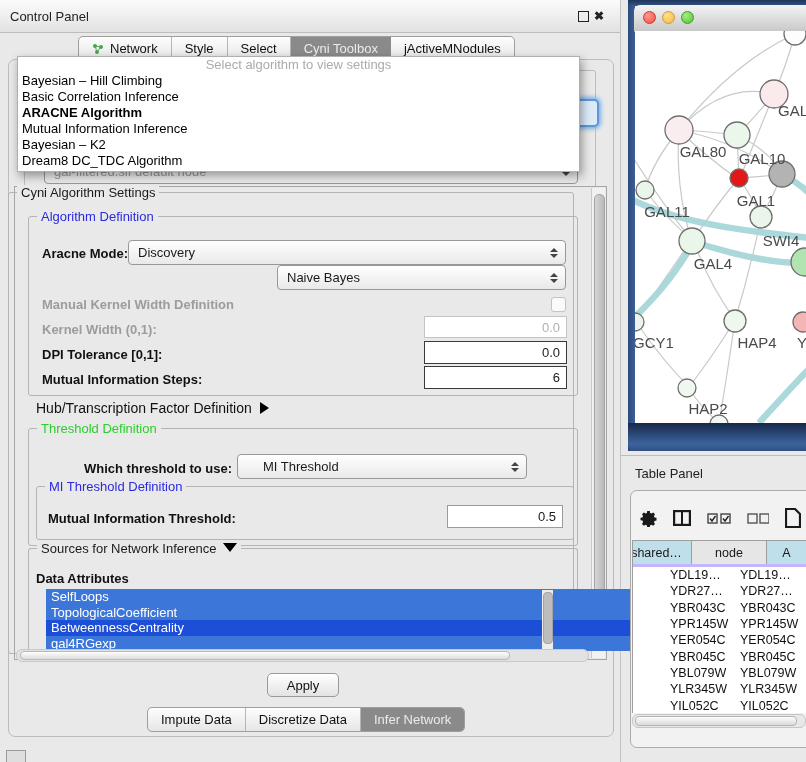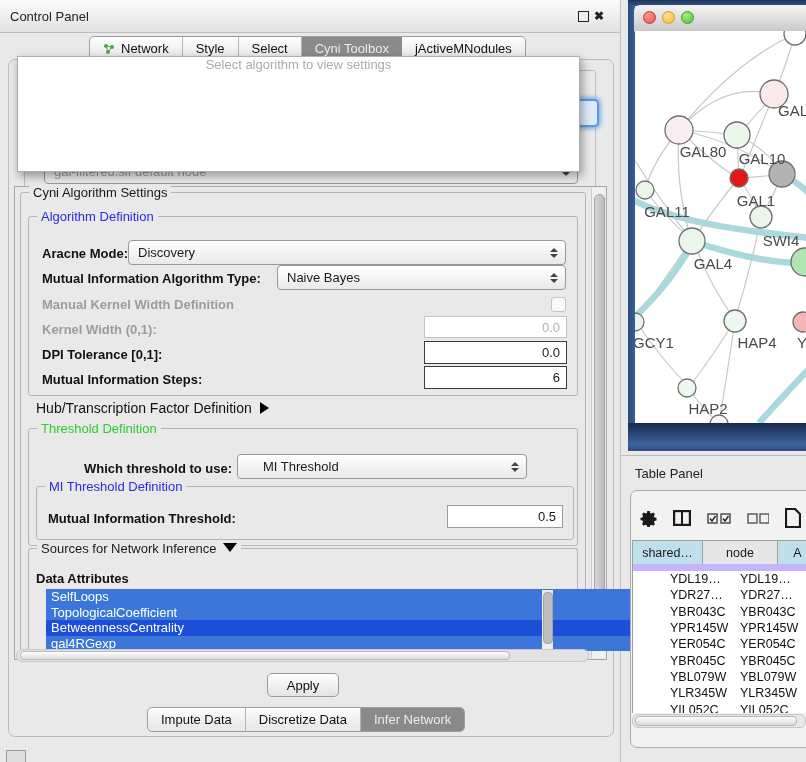--- a/index.html
+++ b/index.html
@@ -17,21 +17,21 @@
   #close-icon{left:594px;}
 
   
   .tabstrip{display:flex;align-items:stretch;height:23px;
      background:linear-gradient(#fdfdfd,#e6e6e6);border:1px solid #9e9e9e;border-radius:5px;
      overflow:hidden;font-size:13px;}
   .tabstrip .tab{display:flex;align-items:center;padding:0 13px;color:#111;cursor:default;
      border-right:1px solid #b5b5b5;}
   .tabstrip .tab:last-child{border-right:none;}
   .tabstrip .tab.sel{background:#8a8a8a;color:#ececec;border-right:none;}
-  #top-tabs{left:89px;top:36px;justify-content:space-between;}
+  #top-tabs{left:78px;top:36px;justify-content:space-between;}
   #bottom-tabs{left:147px;top:707px;}
   .net-ico{width:13px;height:12px;margin-right:5px;}
 
   
   #content-frame{left:8px;top:59px;width:604px;height:676px;border:1px solid #bcbcbc;
      border-radius:7px;background:#e9e9e9;}
 
   
   .combo{background:linear-gradient(#ffffff,#e9e9e9);border:1px solid #989898;border-radius:4px;
      display:flex;align-items:center;font-size:13px;padding:0 22px 0 9px;box-sizing:border-box;}
@@ -110,21 +110,21 @@
      background:linear-gradient(#16294a,#3d639e 75%,#30507f);}
 
   #tp-divider{left:620px;top:455px;width:186px;height:1px;background:#bcbcbc;}
   #tp-title{left:635px;top:466px;font-size:13px;color:#222;}
   #tp-frame{left:630px;top:490px;width:183px;height:256px;border:1px solid #ababab;border-radius:7px;
      background:#f2f2f2;}
   #tp-toolbar{left:640px;top:503px;width:166px;height:30px;display:flex;align-items:center;gap:16px;}
   .tbi{display:flex;align-items:center;}
   #tbl{left:632px;top:540px;width:174px;height:172px;background:#fff;border:1px solid #9e9e9e;
      border-bottom:none;overflow:hidden;font-size:12.5px;}
-  .thead{display:flex;height:23px;border-bottom:7px solid #c4b5fd;}
+  .thead{display:flex;height:23px;border-bottom:3px solid #c4b5fd;justify-content:flex-end;}
   .th{display:flex;align-items:center;justify-content:center;border-right:1px solid #9e9e9e;
      box-sizing:border-box;overflow:hidden;white-space:nowrap;}
   .th.blue{background:#bfe0eb;}
   .th.gray{background:#e6e6e6;}
   .trow{display:flex;height:16.3px;align-items:center;margin-left:32px;}
   .td{padding-left:5px;box-sizing:border-box;overflow:hidden;white-space:nowrap;color:#111;}
   #tbl-hsb{left:632px;top:714px;width:172px;height:12px;background:#e8e8e8;border:1px solid #c6c6c6;
      border-radius:6px;}
   #tbl-hsb .thumb{position:absolute;left:2px;top:1px;width:160px;height:8px;border-radius:4px;
      background:linear-gradient(#fdfdfd,#d9d9d9);border:1px solid #b5b5b5;}
@@ -174,46 +174,53 @@
     <div id="ghost-combo" class="abs combo">
       <span>gal-filtered.sif default node</span>
       <span class="arrows">
           <i class="up"></i>
           <i class="dn"></i>
         </span>
     </div>
 
     <div id="algo-popup" class="abs">
       <div class="ph">Select algorithm to view settings</div>
+      <div id="algo-items">
+          <div class="item">Bayesian – Hill Climbing</div>
+          <div class="item">Basic Correlation Inference</div>
+          <div class="item bold">ARACNE Algorithm</div>
+          <div class="item">Mutual Information Inference</div>
+          <div class="item">Bayesian – K2</div>
+          <div class="item">Dream8 DC_TDC Algorithm</div>
+        </div>
     </div>
 
     <div id="scrollpane" class="abs">
       <div class="vsb">
           <div class="thumb"></div>
         </div>
     </div>
 
-    <div class="groupbox" style="left:20px;top:192px;width:564px;height:460px;">
+    <div class="groupbox" style="left:8px;top:192px;width:564px;height:460px;">
       <span class="gtitle">Cyni Algorithm Settings</span>
     </div>
 
     <div class="groupbox" style="left:28px;top:216px;width:548px;height:178px;">
       <span class="gtitle blue">Algorithm Definition</span>
     </div>
 
     <span class="lbl" style="left:42px;top:246px;">Aracne Mode:</span>
     <div class="abs combo" style="left:128px;top:240px;width:438px;height:25px;">
       <span>Discovery</span>
       <span class="arrows">
           <i class="up"></i>
           <i class="dn"></i>
         </span>
     </div>
 
-    <span class="lbl" style="left:42px;top:271px;">Mutual Information Algorithm Type:</span>
     <div class="abs combo" style="left:277px;top:265px;width:289px;height:25px;">
       <span>Naive Bayes</span>
       <span class="arrows">
           <i class="up"></i>
           <i class="dn"></i>
         </span>
     </div>
 
     <span class="lbl dis" style="left:42px;top:297px;">Manual Kernel Width Definition</span>
     <span class="checkbox" style="left:551px;top:297px;"></span>

